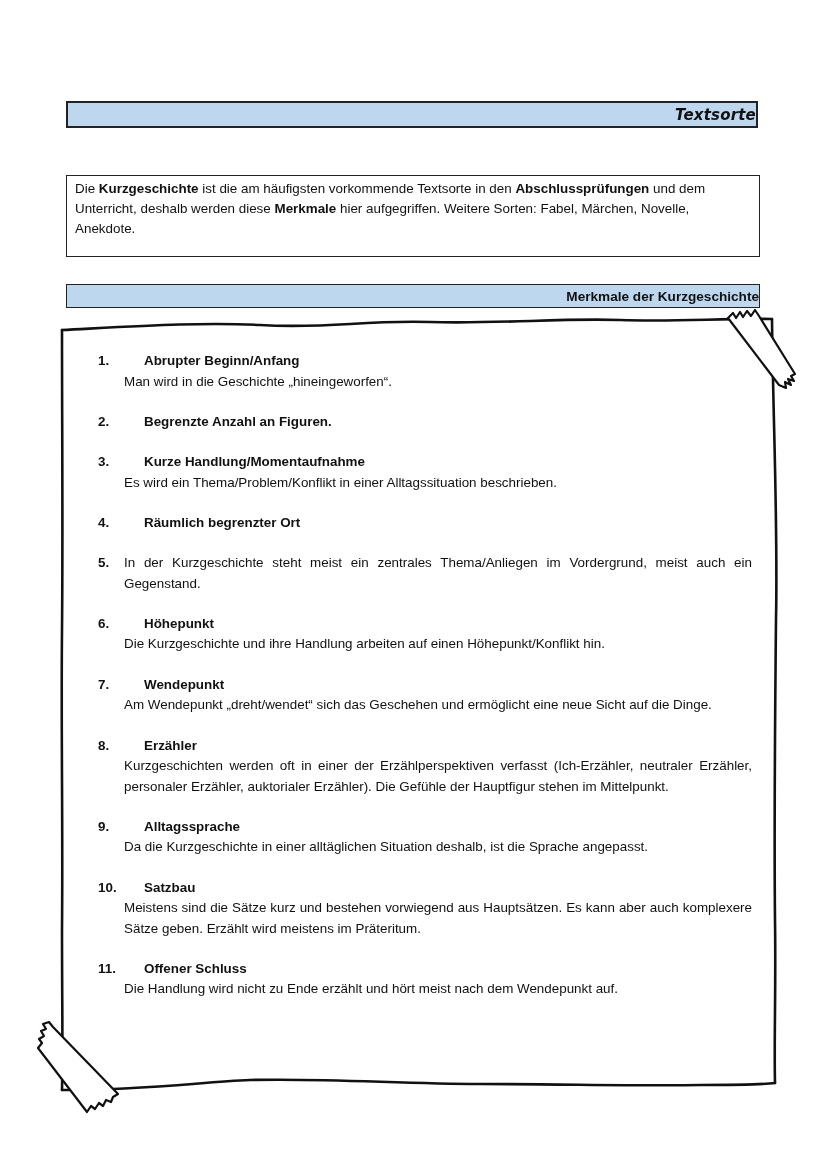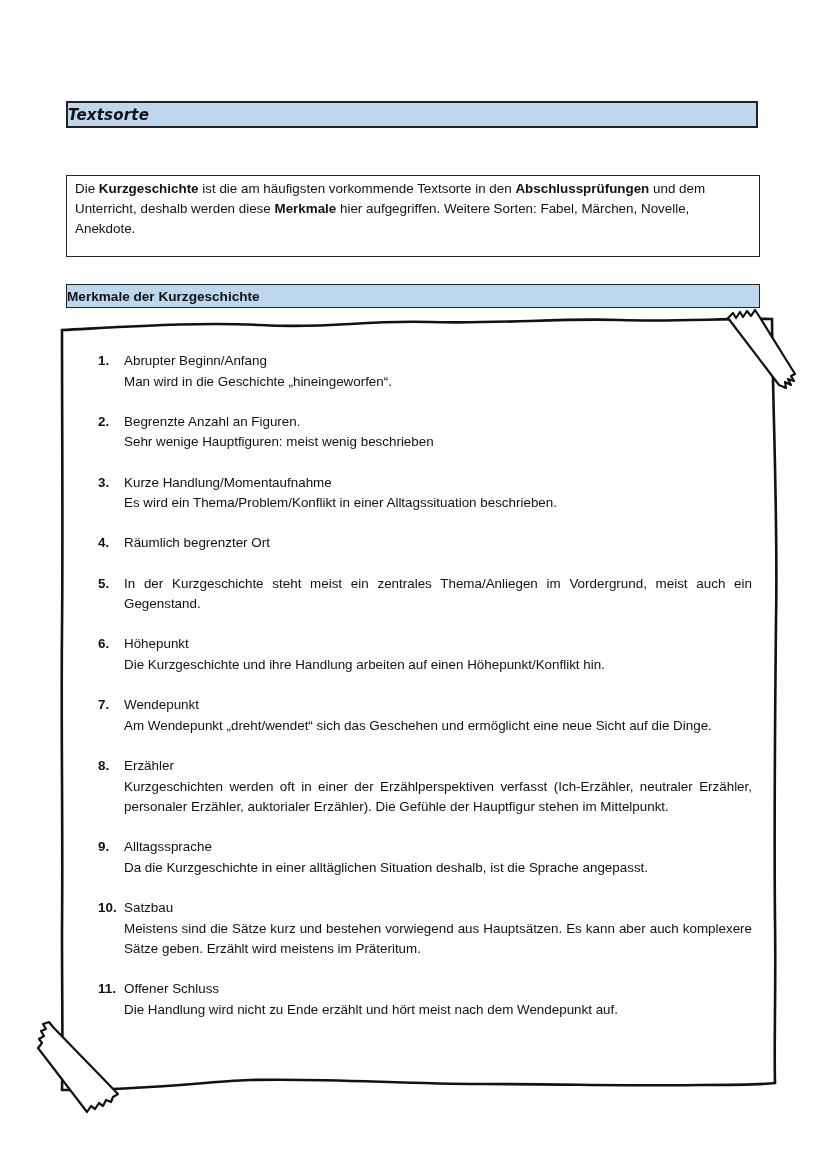--- a/index.html
+++ b/index.html
@@ -1,40 +1,40 @@
 <!DOCTYPE html>
 <html><head>
   <meta charset="utf-8">
   <style>
     html, body { margin: 0; padding: 0; background: #ffffff; }
     body { width: 828px; height: 1171px; position: relative; overflow: hidden;
            font-family: "Liberation Sans", sans-serif; color: #111; }
     .title-bar {
       position: absolute; left: 66px; top: 101px; width: 692px; height: 27px;
       background: #bdd7ee; border: 2px solid #222; box-sizing: border-box;
-      display: flex; align-items: center; justify-content: flex-start;
+      display: flex; align-items: center; justify-content: flex-end;
     }
     .title-bar .t { font-family: "DejaVu Sans", sans-serif; font-weight: bold; font-style: italic; font-size: 15px; letter-spacing: 0.2px; }
     .intro-box {
       position: absolute; left: 66px; top: 175px; width: 694px; height: 82px;
       border: 1.5px solid #222; box-sizing: border-box;
       padding: 3px 8px 0 8px; font-size: 13.4px; line-height: 20px;
     }
     .intro-box b { font-weight: bold; }
     .section-bar {
       position: absolute; left: 66px; top: 284px; width: 694px; height: 24px;
       background: #bdd7ee; border: 1.5px solid #222; box-sizing: border-box;
-      display: flex; align-items: center; justify-content: flex-start;
+      display: flex; align-items: center; justify-content: flex-end;
       font-weight: bold; font-size: 13.6px;
     }
     .frame-svg { position: absolute; left: 0; top: 0; width: 828px; height: 1171px; pointer-events: none; }
     .list { position: absolute; left: 96px; top: 351px; width: 656px; margin: 0; padding: 0; list-style: none; }
     .item { position: relative; padding-left: 28px; font-size: 13.4px; line-height: 20.5px; margin-bottom: 19.8px; }
     .item .num { position: absolute; left: 2px; top: 0; font-weight: bold; }
-    .item .head { font-weight: normal; display: block; }
+    .item .head { font-weight: bold; display: block; margin-left: 20px; }
     .item .desc { display: block; text-align: justify; }
   </style>
 </head>
 <body>
 
 <div class="title-bar">
   <span class="t">Textsorte</span>
 </div>
 
 <div class="intro-box">
@@ -66,21 +66,20 @@
 
 <ol class="list">
   <li class="item">
       <span class="num">1.</span>
       <span class="head">Abrupter Beginn/Anfang</span>
       <span class="desc">Man wird in die Geschichte „hineingeworfen“.</span>
     </li>
   <li class="item">
       <span class="num">2.</span>
       <span class="head">Begrenzte Anzahl an Figuren.</span>
-      <span class="desc">Sehr wenige Hauptfiguren: meist wenig beschrieben</span>
     </li>
   <li class="item">
       <span class="num">3.</span>
       <span class="head">Kurze Handlung/Momentaufnahme</span>
       <span class="desc">Es wird ein Thema/Problem/Konflikt in einer Alltagssituation beschrieben.</span>
     </li>
   <li class="item">
       <span class="num">4.</span>
       <span class="head">Räumlich begrenzter Ort</span>
     </li>

